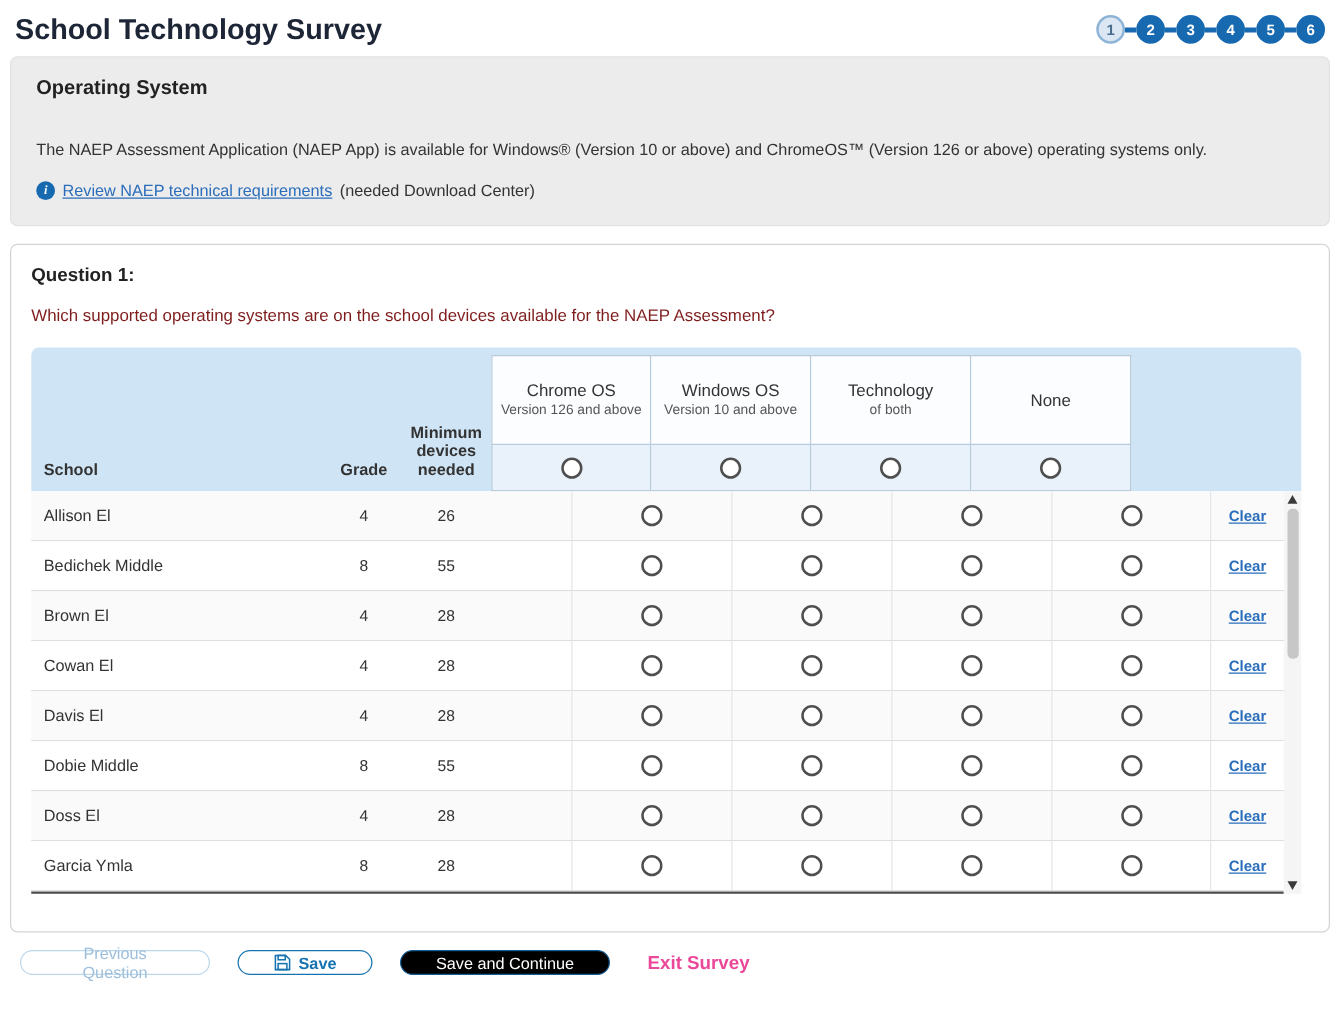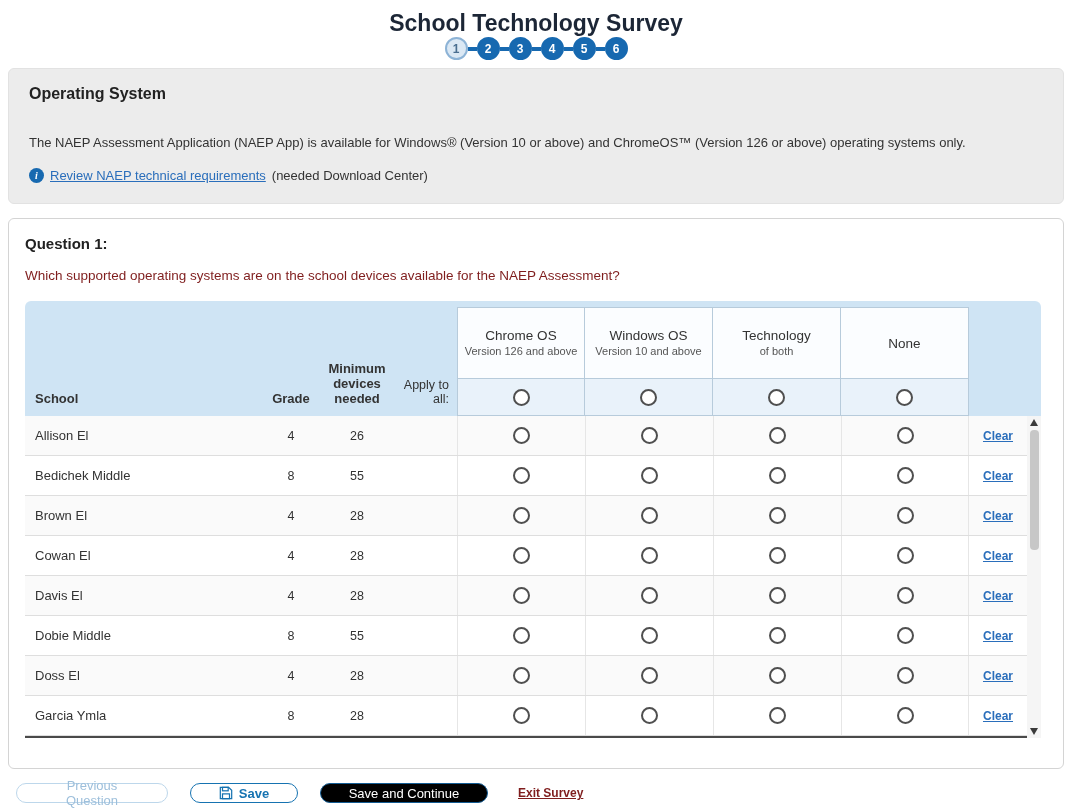--- a/index.html
+++ b/index.html
@@ -1,20 +1,20 @@
 <!DOCTYPE html>
 <html><head>
 <meta charset="utf-8">
 <style>
   * { margin:0; padding:0; box-sizing:border-box; }
   html,body { width:1072px; height:810px; background:#ffffff; font-family:"Liberation Sans", sans-serif; color:#333; }
   body { padding:8px; overflow:hidden; }
 
   
-  .topbar { display:flex; justify-content:space-between; align-items:center; padding:2px 4px 8px 4px;flex-direction:column; }
+  .topbar { display:flex; justify-content:space-between; align-items:center; padding:2px 4px 8px 4px; }
   .page-title { font-size:23px; font-weight:bold; color:#1c2636; }
   .stepper { display:flex; align-items:center; }
   .step-circle {
     width:23px; height:23px; border-radius:50%; background:#1769b0; color:#fff;
     font-size:12px; font-weight:bold; display:flex; align-items:center; justify-content:center;
     border:2px solid #1769b0; cursor:pointer;
   }
   .step-circle.current { background:#dbe8f4; border-color:#8db3d6; color:#4a6e90; }
   .step-connector { width:9px; height:4px; background:#1769b0; }
 
@@ -81,21 +81,21 @@
   .scroll-arrow.down { border-top:7px solid #3a3a3a; margin-top:auto; }
   .scroll-thumb { width:9px; height:38%; background:#c7c7c7; border-radius:4px; margin-top:4px; }
 
   
   .footer { display:flex; align-items:center; margin-top:14px; padding-left:8px; gap:22px; }
   .btn { height:20px; border-radius:16px; display:inline-flex; align-items:center; justify-content:center;
          font-size:13px; cursor:pointer; background:#fff; padding:0 24px; border:1.5px solid transparent; }
   .btn-prev { border-color:#bdd7eb; color:#9dbfdb; width:152px; }
   .btn-save { border-color:#1673b1; color:#1673b1; width:108px; gap:6px; font-weight:bold; }
   .btn-save-continue { background:#000000; border-color:#135c93; color:#fff; font-weight:normal; width:168px; }
-  .exit-link { font-size:12px; font-weight:bold; color:#7f1d1d; text-decoration:underline; cursor:pointer; margin-left:8px; }
+  .exit-link { font-size:15px; font-weight:bold; color:#ec4899; cursor:pointer; margin-left:8px; }
   .save-icon { display:inline-flex; }
 </style>
 </head>
 <body>
 
 <div class="topbar">
   <div class="page-title">School Technology Survey</div>
   <div class="stepper">
       <div class="step-circle current">1</div>
       <div class="step-connector"></div>
@@ -124,21 +124,20 @@
 <div class="card">
   <div class="q-label">Question 1:</div>
   <div class="q-text">Which supported operating systems are on the school devices available for the NAEP Assessment?</div>
 
   <div class="survey-table">
 
     <div class="thead">
       <div class="hlabel w-school">School</div>
       <div class="hlabel w-grade">Grade</div>
       <div class="hlabel w-devices">Minimum devices needed</div>
-      <div class="hlabel w-apply">Apply to all:</div>
       <div class="opt-cols" id="opt-cols">
           <div class="opt-col">
     <div class="opt-box">
       <div class="opt-title">Chrome OS</div>
       <div class="opt-sub">Version 126 and above</div>
     </div>
     <div class="opt-apply">
       <span class="radio"></span>
     </div>
   </div>

